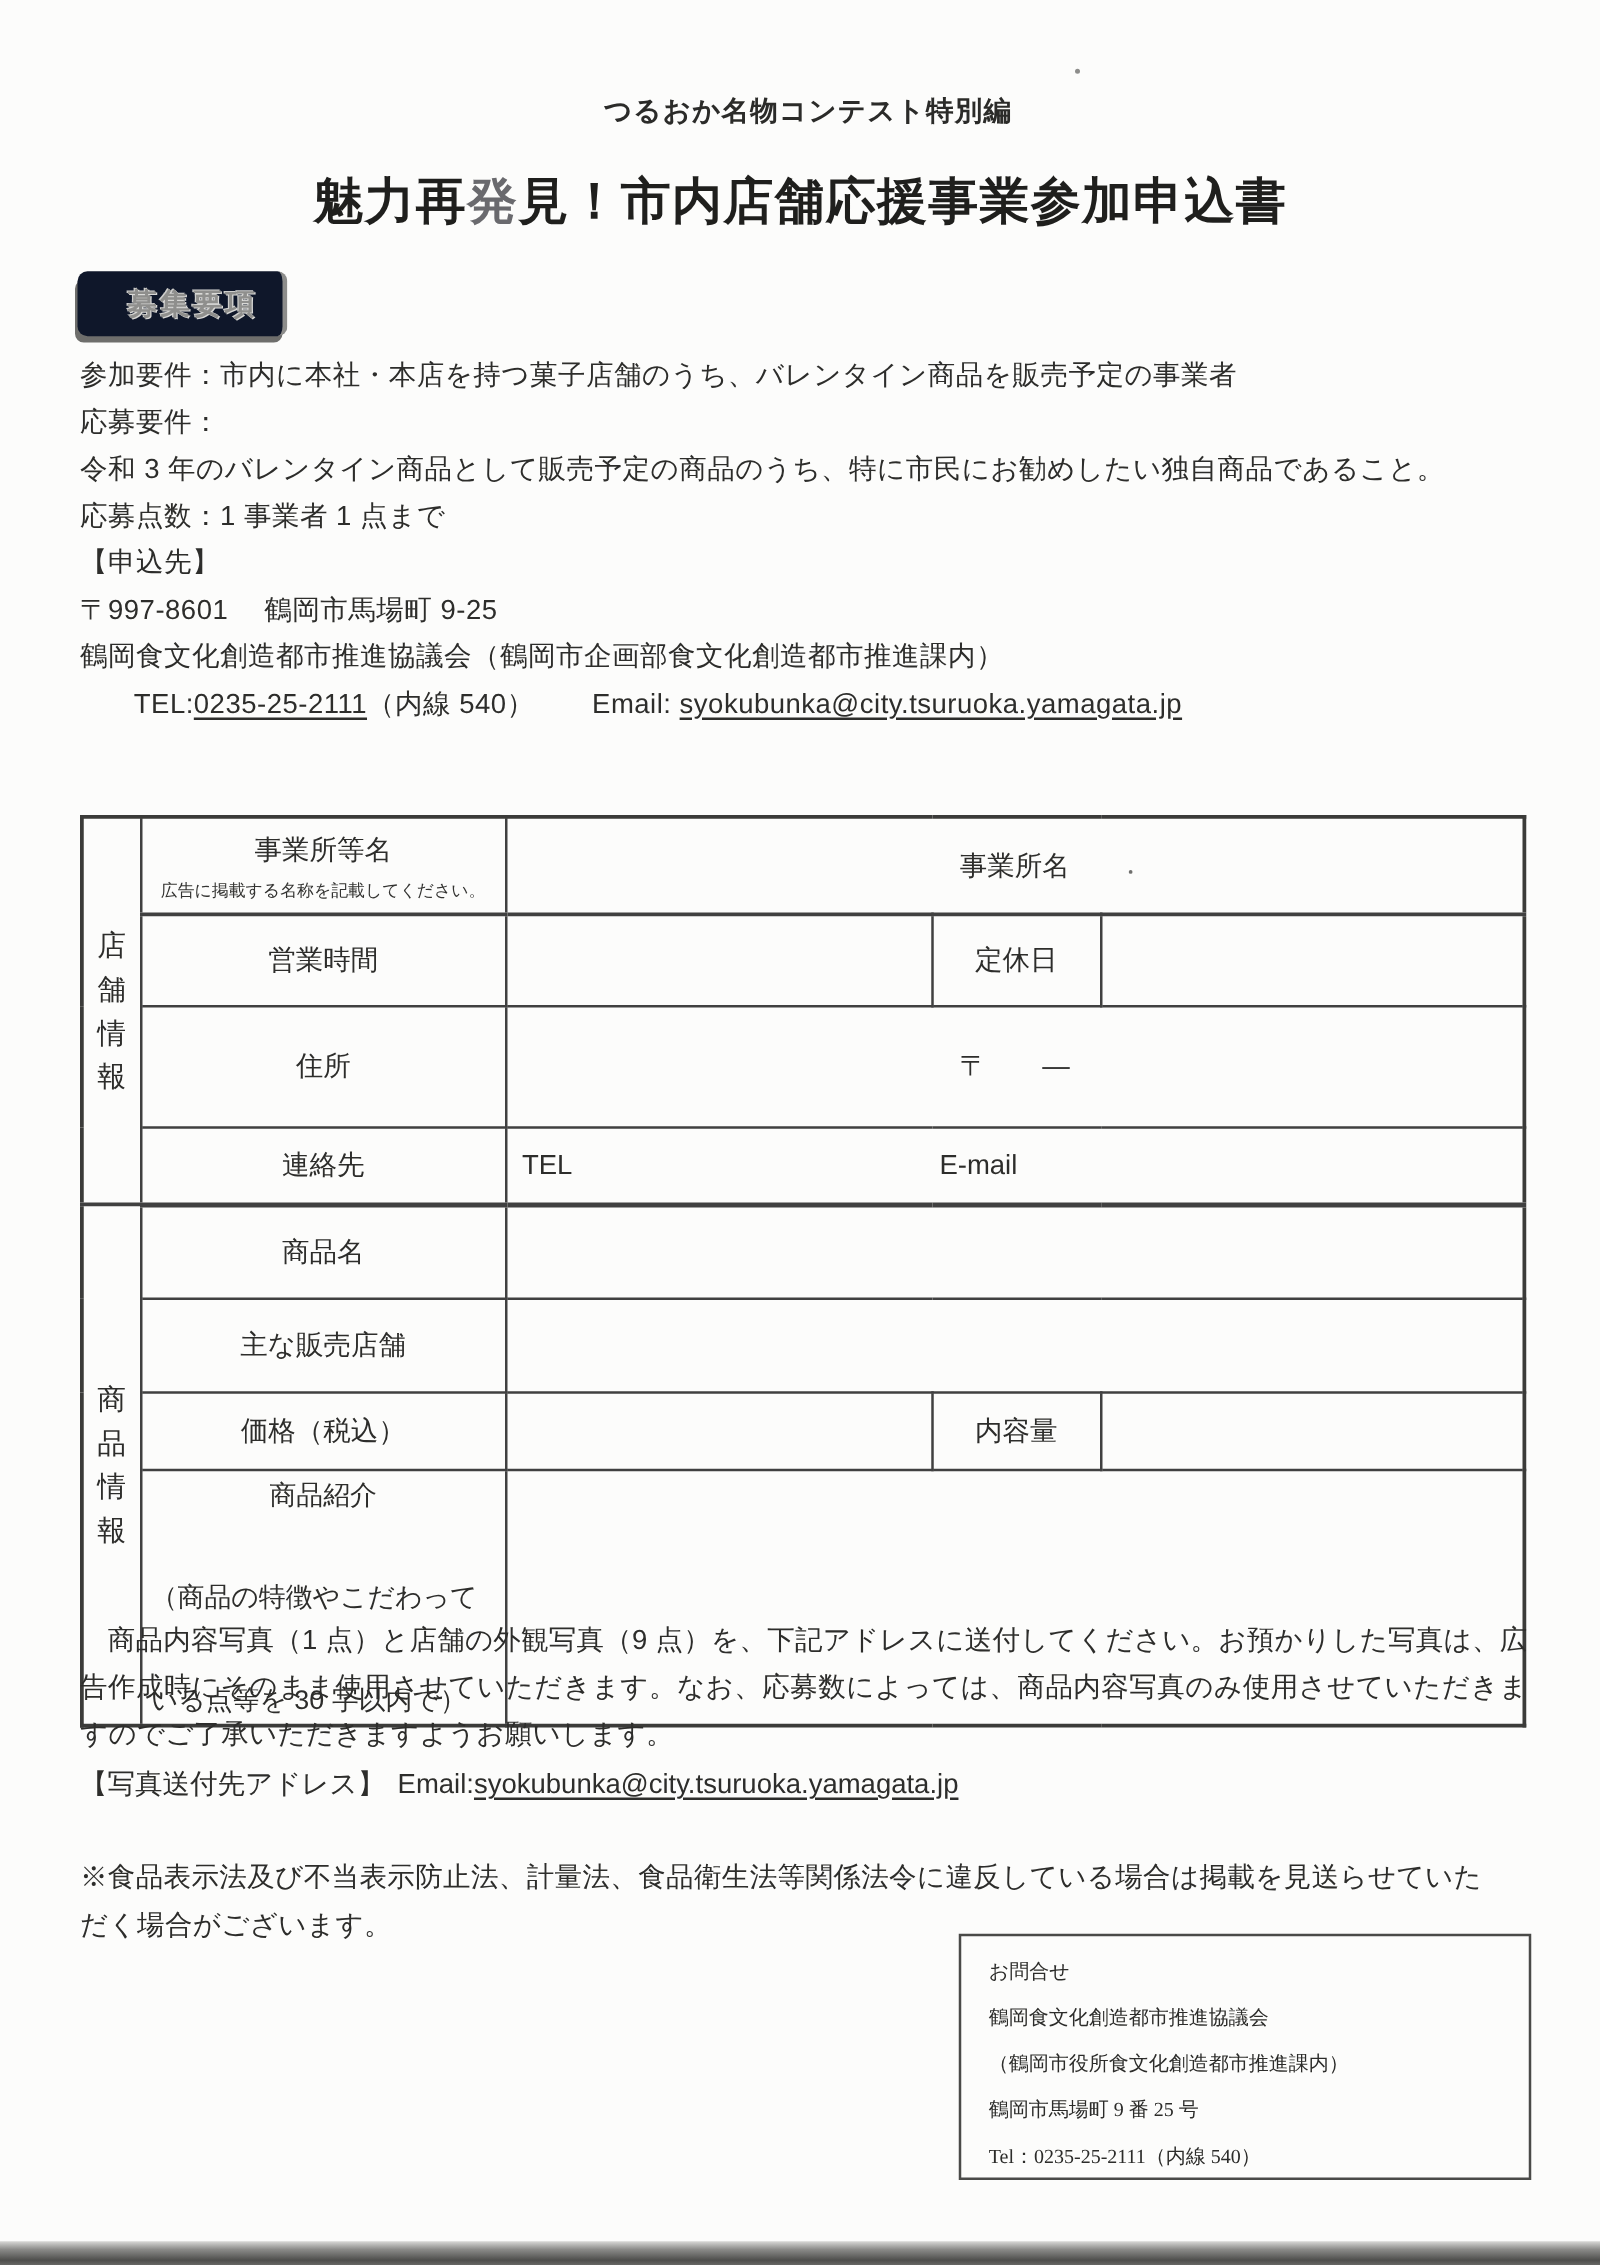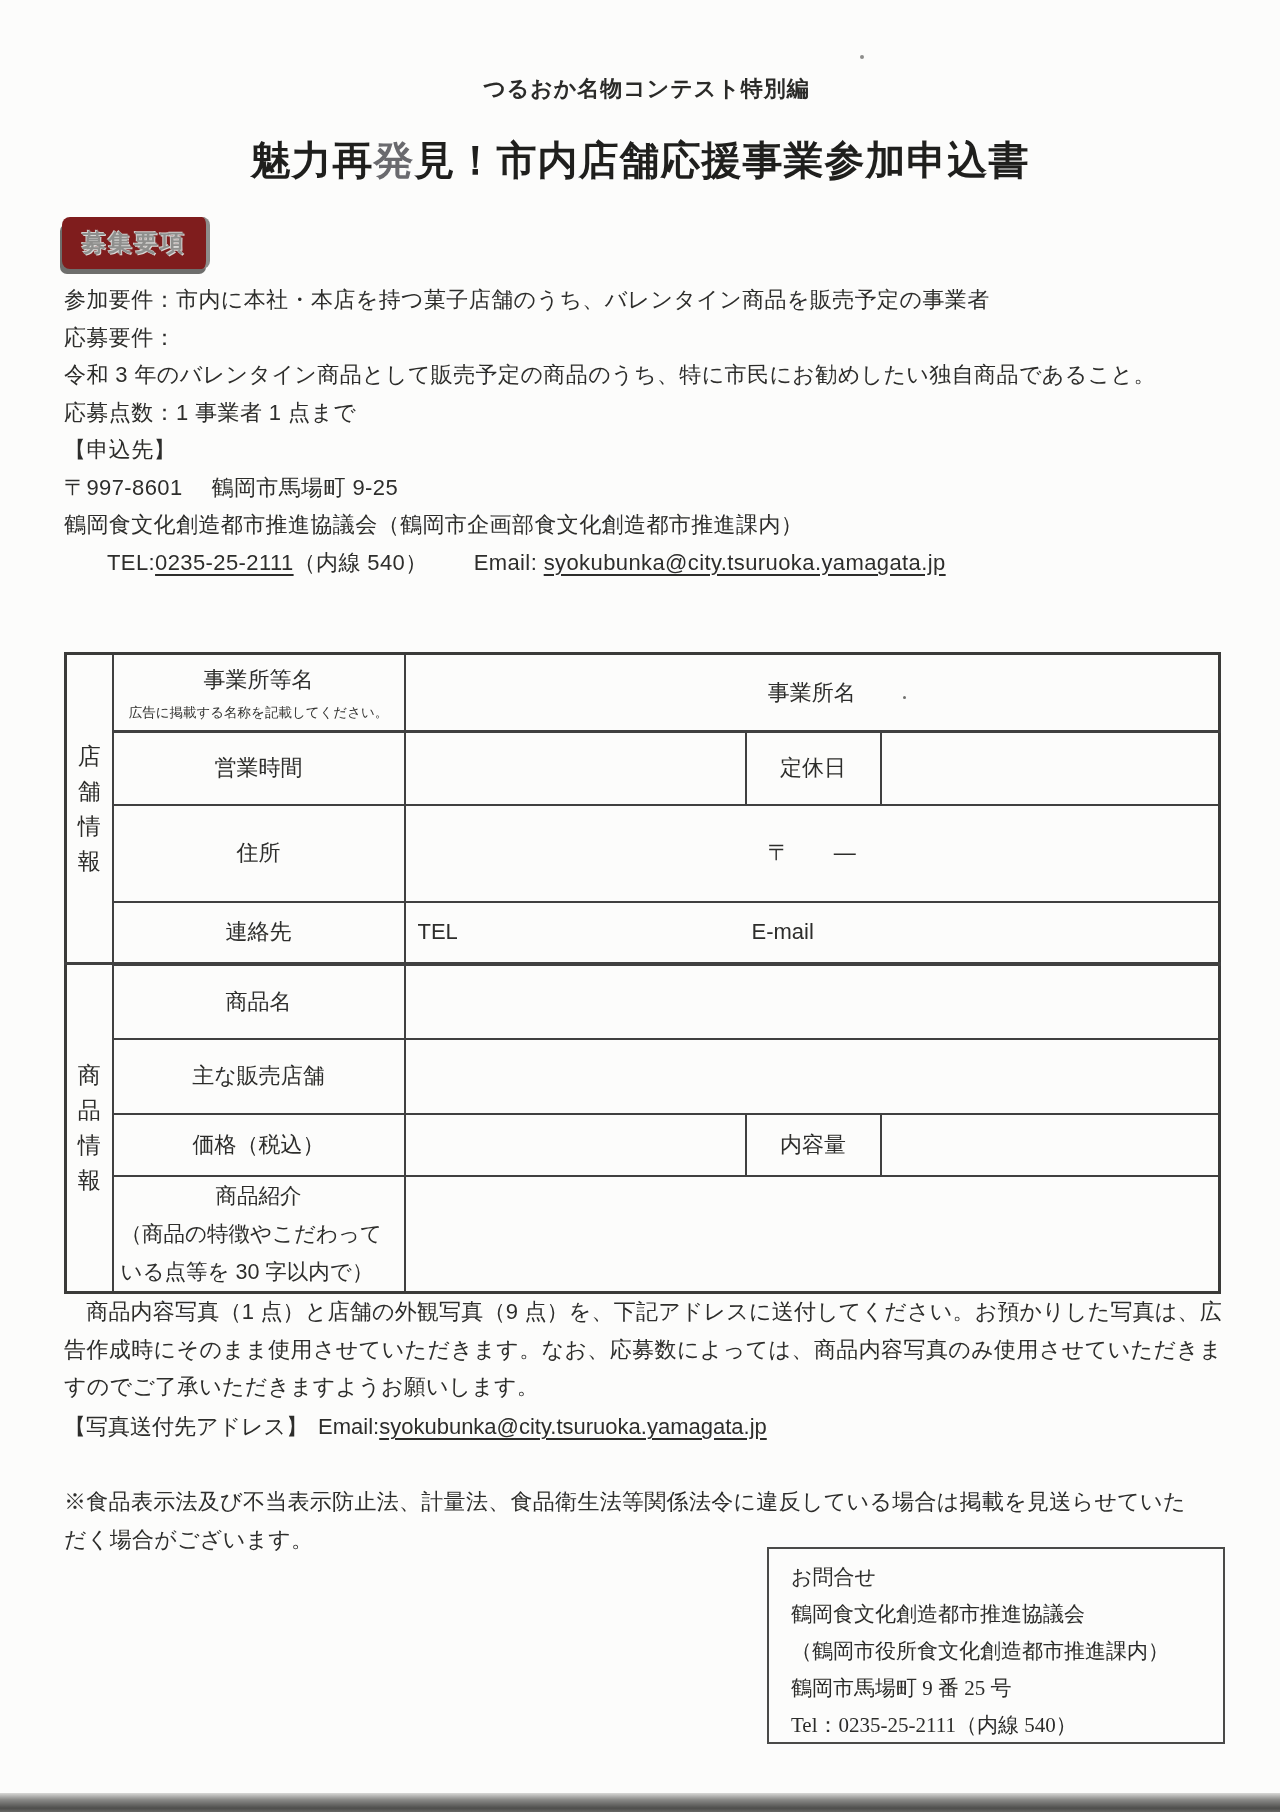--- a/index.html
+++ b/index.html
@@ -19,24 +19,24 @@
   }
   .doc-title{
     left:0;right:0;top:133px;text-align:center;
     font-size:40px;font-weight:900;letter-spacing:1px;color:#1f1f1d;
   }
   .doc-title .accent{color:#6a6a6e;font-weight:800;}
 
   
   .badge{
     left:62px;top:217px;width:144px;height:52px;
-    background:#7f1d1d;border-radius:8px;
+    background:#0f172a;border-radius:8px;
     border-right:4px solid #8d8d8b;
     box-shadow:-3px 6px 0 -1px #6e6e6c;
-    display:flex;align-items:center;justify-content:center;
+    display:flex;align-items:center;justify-content:center;padding-left:20px;
   }
   .badge span{
     font-size:24px;font-weight:bold;color:#8f8f8d;letter-spacing:2px;
     text-shadow:1px 1px 0 #d9d9d7,-1px -1px 0 #cfcfcd;
   }
 
   
   .guidelines{
     left:64px;top:281px;width:1170px;
     font-size:22px;line-height:37.5px;letter-spacing:0.4px;color:#2d2d2b;
@@ -67,42 +67,42 @@
   td.note-cell .main{display:block;font-size:22px;margin-top:10px;}
   td.note-cell .note{display:block;font-size:13.5px;margin-top:9px;margin-bottom:8px;color:#333331;}
   td.val{text-align:left;padding-left:14px;}
   td.addr{text-align:left;vertical-align:top;padding:6px 0 0 14px;}
   td.addr .dash{display:inline-block;margin-left:44px;}
   td.rel{position:relative;text-align:left;}
   td.rel .tel{position:absolute;left:12px;top:50%;transform:translateY(-50%);}
   td.rel .email{position:absolute;left:346px;top:50%;transform:translateY(-50%);}
   td.intro{vertical-align:middle;padding:6px 4px;}
   td.intro .l1{display:block;text-align:center;font-size:21.5px;line-height:38px;}
-  td.intro .l2,td.intro .l3{display:block;text-align:left;padding-left:7px;font-size:21.5px;line-height:38px;}
+  td.intro .l2,td.intro .l3{display:block;text-align:left;padding-left:7px;font-size:21.5px;line-height:38px;margin-top:44px;}
 
   
   .photo-note{
     left:64px;top:1293px;width:1158px;
     font-size:22px;line-height:37.5px;letter-spacing:0.2px;text-align:justify;color:#2d2d2b;
   }
   .photo-send{
     left:64px;top:1408px;font-size:22px;line-height:37px;white-space:nowrap;color:#2d2d2b;
   }
   .photo-send .em{margin-left:10px;}
   .legal-note{
     left:64px;top:1483px;width:1130px;
     font-size:22px;line-height:38px;letter-spacing:0.3px;color:#2d2d2b;
   }
 
   
   .inquiry{
     left:767px;top:1547px;width:458px;height:197px;box-sizing:border-box;
     border:2px solid #4a4a48;
     font-family:"Liberation Serif",serif;
-    font-size:21px;line-height:37px;color:#2c2c2a;
+    font-size:16px;line-height:37px;color:#2c2c2a;
     padding:10px 0 0 22px;
   }
 
   
   .dot{position:absolute;border-radius:50%;background:#8d8d8b;}
   .dot1{left:860px;top:55px;width:4px;height:4px;}
   .dot2{left:903px;top:696px;width:3px;height:3px;background:#6f6f6d;}
   .scan-band{
     position:absolute;left:0;right:0;bottom:0;height:19px;
     background:linear-gradient(to bottom,#d8d8d6 0%,#8a8a88 35%,#4e4e4c 80%,#676765 100%);

